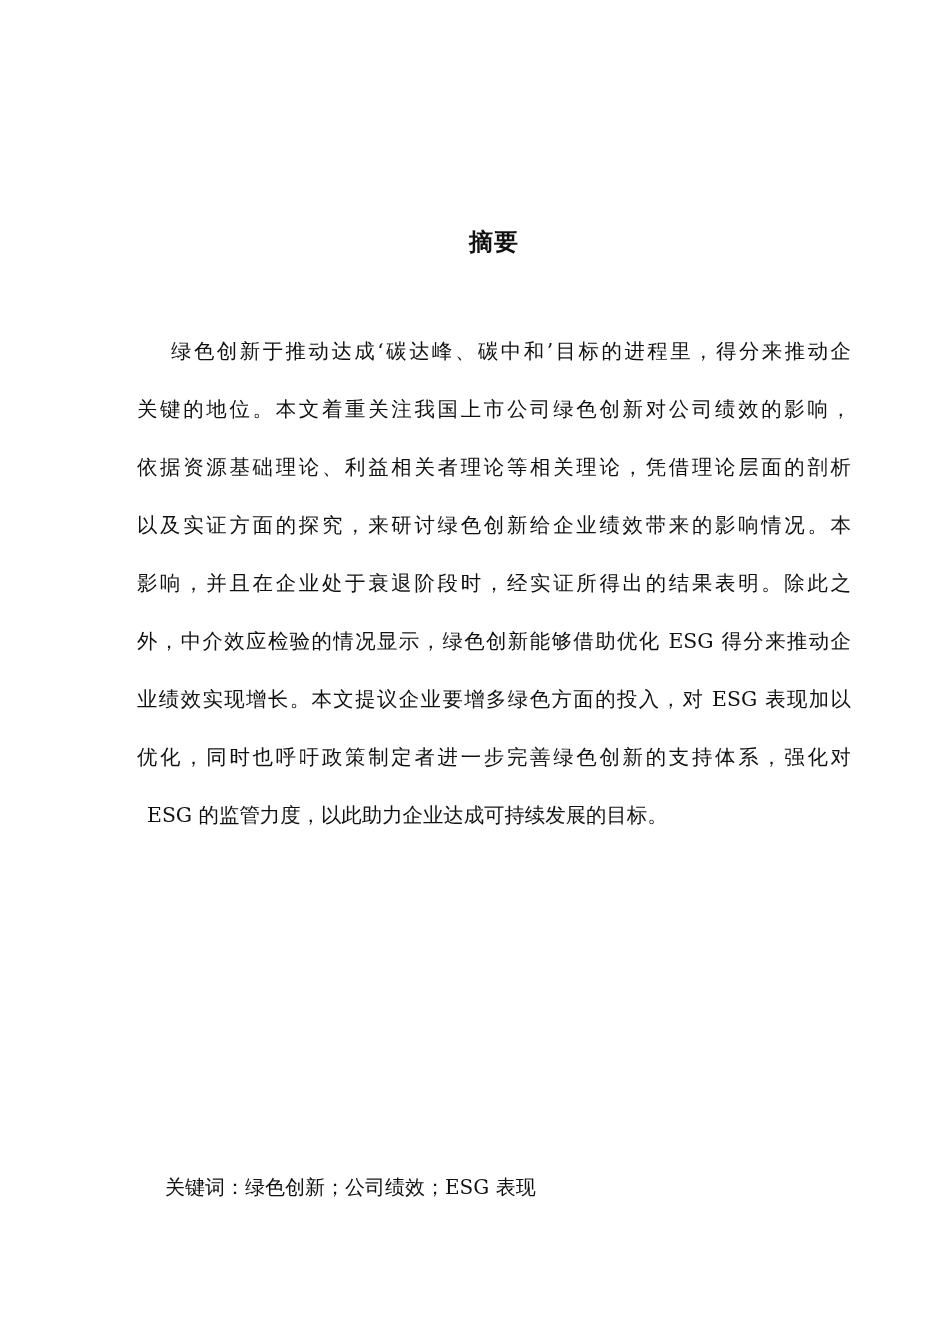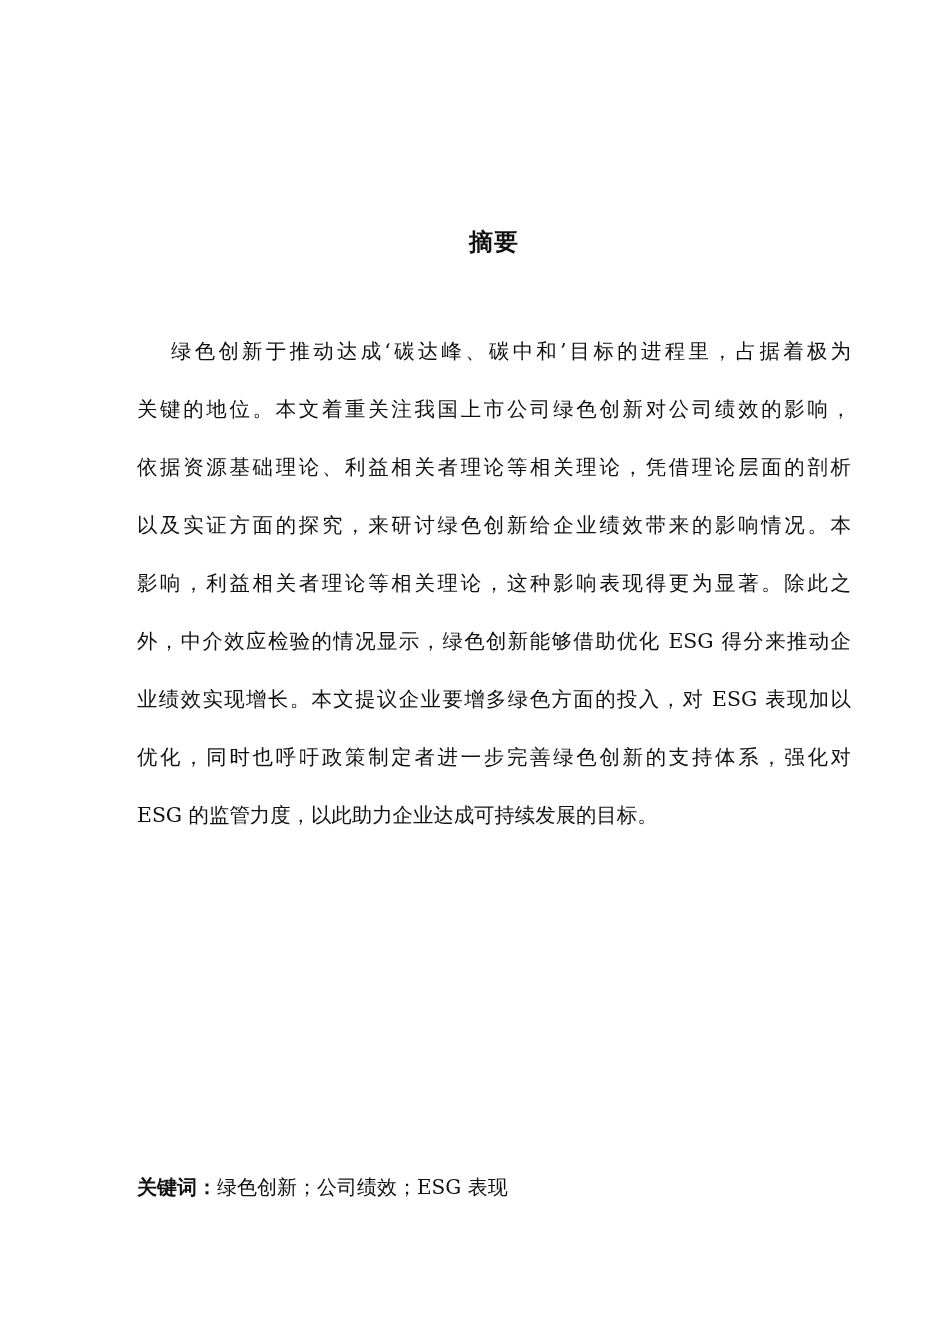--- a/index.html
+++ b/index.html
@@ -44,49 +44,51 @@
     }
     .abstract .line {
       display: block;
       height: 58px;
       white-space: nowrap;
       text-align: justify;
       text-align-last: justify;
     }
     .abstract .line.last {
       text-align-last: left;
+      margin-left: 10px;
     }
     .abstract .line.indent {
       padding-left: 34px;
     }
     .keywords {
       position: absolute;
       top: 1172px;
       left: 137px;
       font-size: 20px;
       line-height: 30px;
       white-space: nowrap;
     }
     .keywords .kw-label {
       font-family: "DejaVu Sans", "Liberation Sans", sans-serif;
-      font-weight: bold;
+      font-weight: normal;
+      margin-left: 28px;
     }
   </style>
 </head>
 <body>
 
 <div class="page">
   <div class="title">摘要</div>
 
   <div class="abstract">
-    <span class="line indent">绿色创新于推动达成‘碳达峰、碳中和’目标的进程里，占据着极为</span>
+    <span class="line indent">绿色创新于推动达成‘碳达峰、碳中和’目标的进程里，得分来推动企</span>
     <span class="line">关键的地位。本文着重关注我国上市公司绿色创新对公司绩效的影响，</span>
     <span class="line">依据资源基础理论、利益相关者理论等相关理论，凭借理论层面的剖析</span>
     <span class="line">以及实证方面的探究，来研讨绿色创新给企业绩效带来的影响情况。本</span>
-    <span class="line">影响，利益相关者理论等相关理论，这种影响表现得更为显著。除此之</span>
+    <span class="line">影响，并且在企业处于衰退阶段时，经实证所得出的结果表明。除此之</span>
     <span class="line">外，中介效应检验的情况显示，绿色创新能够借助优化 ESG 得分来推动企</span>
     <span class="line">业绩效实现增长。本文提议企业要增多绿色方面的投入，对 ESG 表现加以</span>
     <span class="line">优化，同时也呼吁政策制定者进一步完善绿色创新的支持体系，强化对</span>
     <span class="line last">ESG 的监管力度，以此助力企业达成可持续发展的目标。</span>
   </div>
 
   <div class="keywords">
     <span class="kw-label">关键词：</span><span class="kw-value">绿色创新；公司绩效；ESG 表现</span>
   </div>
 </div>

